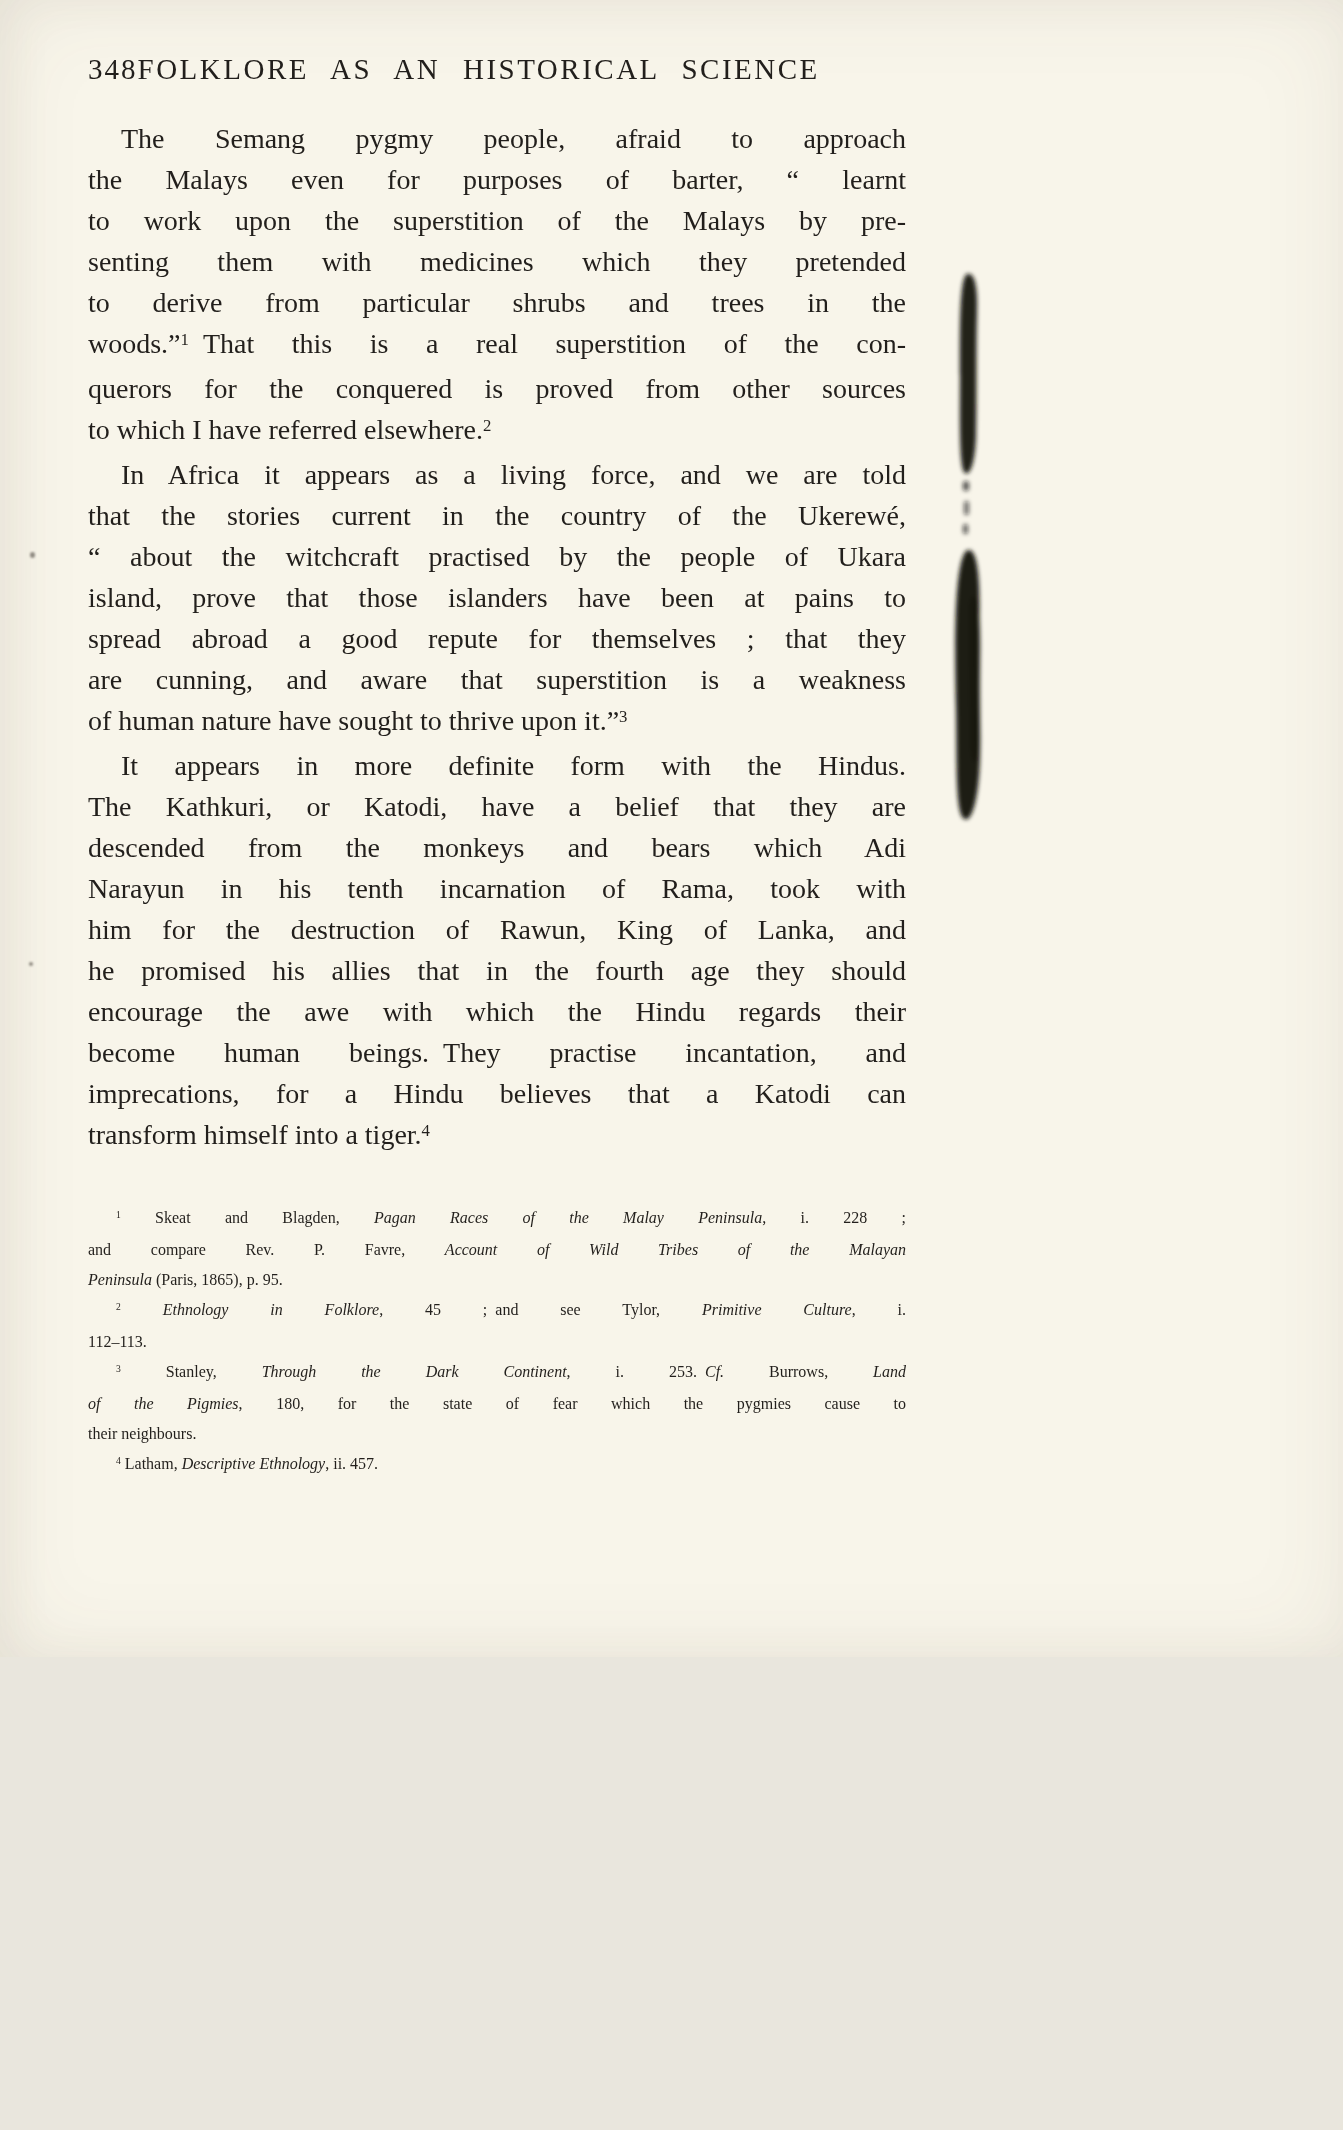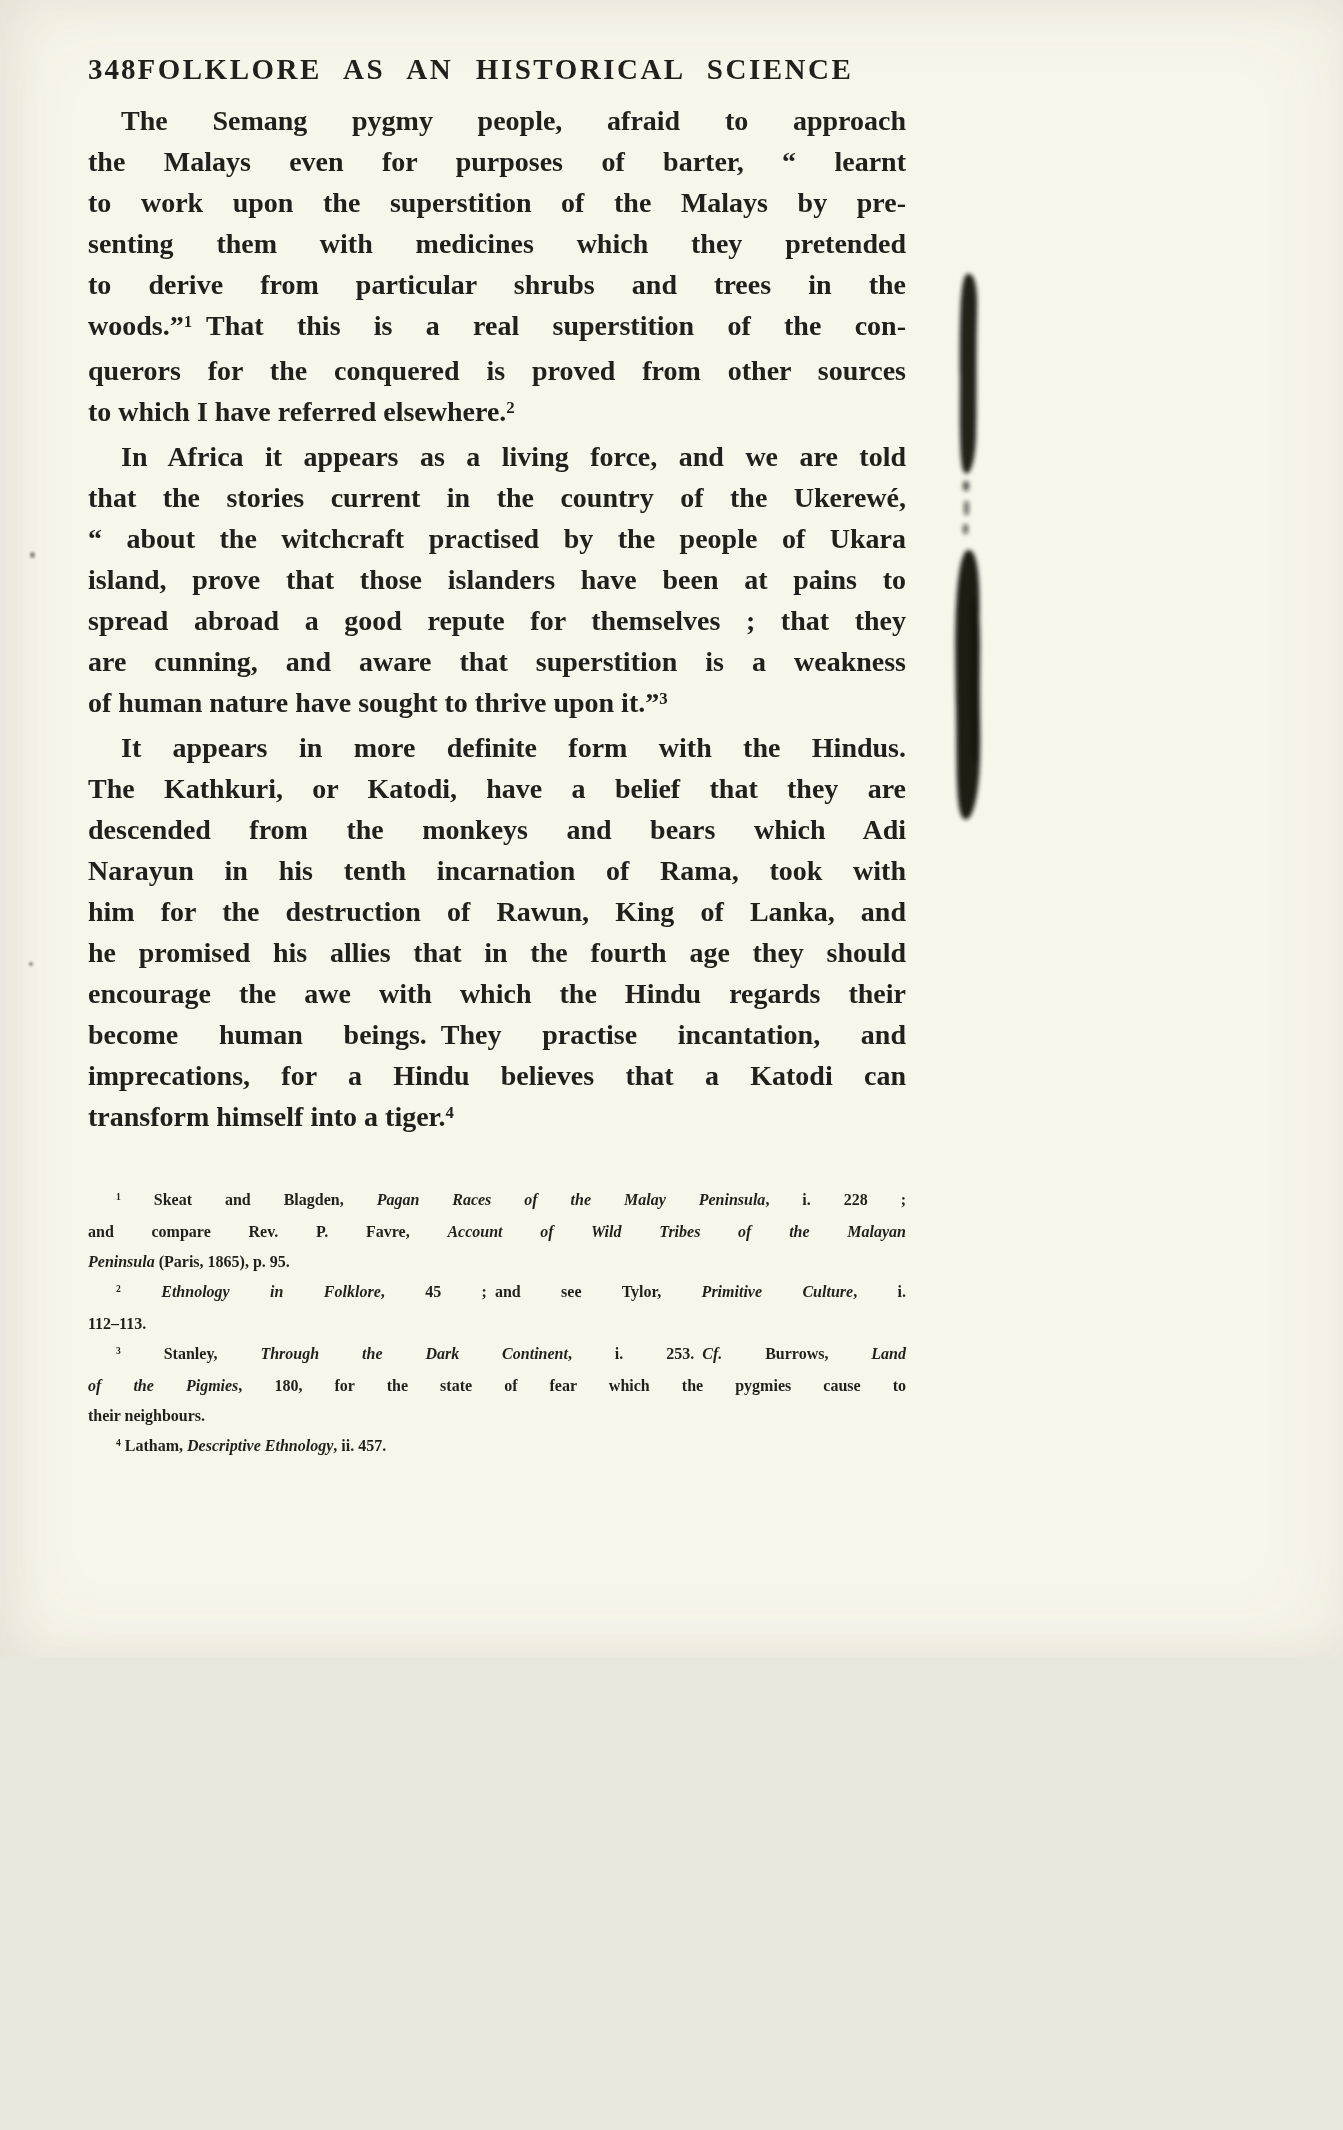--- a/index.html
+++ b/index.html
@@ -7,30 +7,29 @@
   body { width: 1343px; height: 2130px; background: #e9e6dd; }
 
   .page {
     position: relative;
     width: 1343px; height: 1657px;
     background: var(--paper-bg, #f8f5ea);
     overflow: hidden;
     font-family: "Liberation Serif", "DejaVu Serif", serif;
     color: var(--ink, #221f1c);
     box-shadow: inset 0 0 90px rgba(90,80,60,0.08), inset 16px 0 42px rgba(90,80,60,0.05);
-    font-weight: bold;
   }
 
   .content { position: absolute; left: 88px; top: 50px; width: 818px; }
 
   .header { display: flex; align-items: baseline; font-size: 29px; line-height: 38px; }
   .page-num { letter-spacing: 2px; }
   .running-title { letter-spacing: 2.5px; word-spacing: 13px; white-space: nowrap; }
 
-  .body-text { margin-top: 12px; font-size: 28px; line-height: 41px; }
+  .body-text { margin-top: 30px; font-size: 28px; line-height: 41px; }
 
   .tline { text-align: justify; text-align-last: justify; -moz-text-align-last: justify; }
   .tline.lastline { text-align-last: left; -moz-text-align-last: left; }
   .body-para .firstline { text-indent: 33px; }
 
   .footnotes { margin-top: 44px; font-size: 16px; line-height: 30px; }
   .footnote .firstline { text-indent: 28px; }
 
   .sup { font-size: 60%; position: relative; top: -0.5em; }
   .ital { font-style: italic; }

